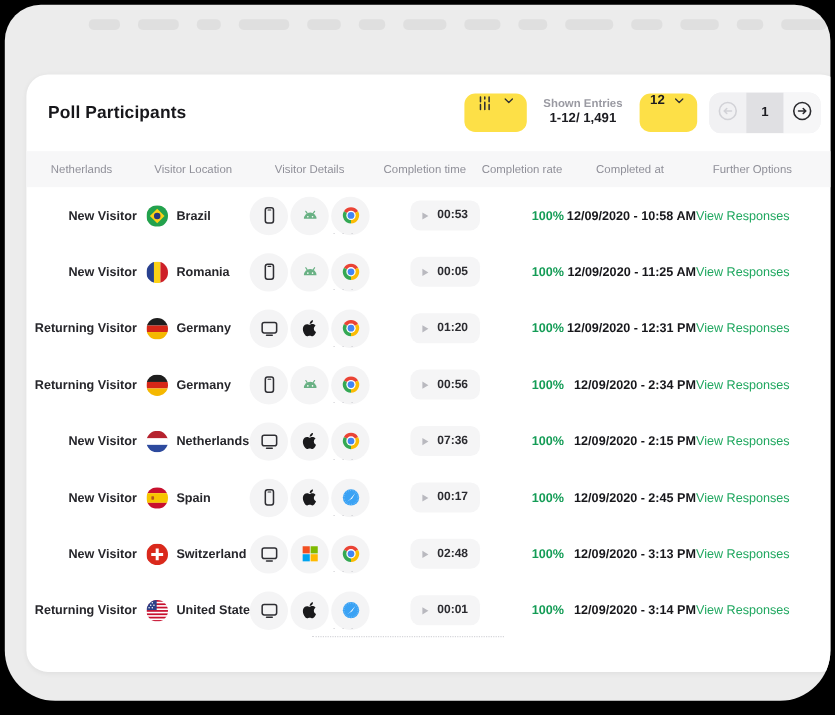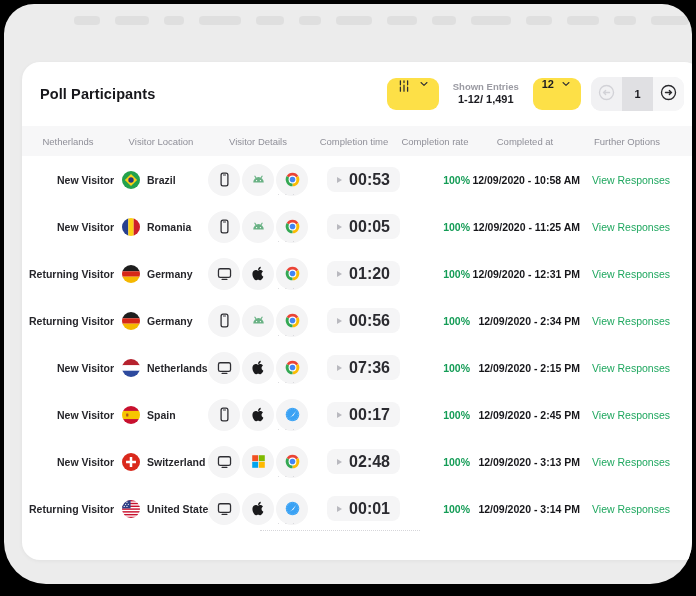--- a/index.html
+++ b/index.html
@@ -52,27 +52,27 @@
   .chip { width:32px; height:32px; border-radius:50%; background:#f4f4f5;
     display:inline-flex; align-items:center; justify-content:center; flex:0 0 auto; }
   .chip svg { width:17px; height:17px; display:block; }
   .more-dots { position:absolute; right:12px; bottom:-1px; font-size:8px;
     color:#c9c9ce; letter-spacing:1.5px; }
 
   .time-pill { background:#f5f5f6; border-radius:8px; height:25px; padding:0 10px;
     display:inline-flex; align-items:center; gap:7px; cursor:pointer; border:none; }
   .play { width:0; height:0; border-left:5px solid #b9b9bf;
     border-top:3.5px solid transparent; border-bottom:3.5px solid transparent; }
-  .time-val { font-size:16px; font-weight:700; color:#2b2b30; }
+  .time-val { font-size:10px; font-weight:700; color:#2b2b30; }
   .tr:last-child::after { content:""; position:absolute; left:238px; right:282px; bottom:1px;
     border-bottom:1.5px dotted #d6d6da; }
 
   .rate { font-size:10.5px; font-weight:700; color:var(--green,#149C56); }
   .completed { font-size:10.5px; font-weight:700; color:#17171b; white-space:nowrap; }
-  .td-options { justify-content:flex-start; padding-right:24px;margin-left:12px; }
+  .td-options { justify-content:flex-end; padding-right:24px;margin-left:12px; }
   .view-link { font-size:10.5px; font-weight:500; color:var(--link-green,#1FA75F);
     text-decoration:none; white-space:nowrap; cursor:pointer; }
 </style>
 </head>
 <body>
 
 <div class="panel">
   <div class="ghostbar">
     <i style="width:26px"></i>
       <i style="width:34px"></i>

